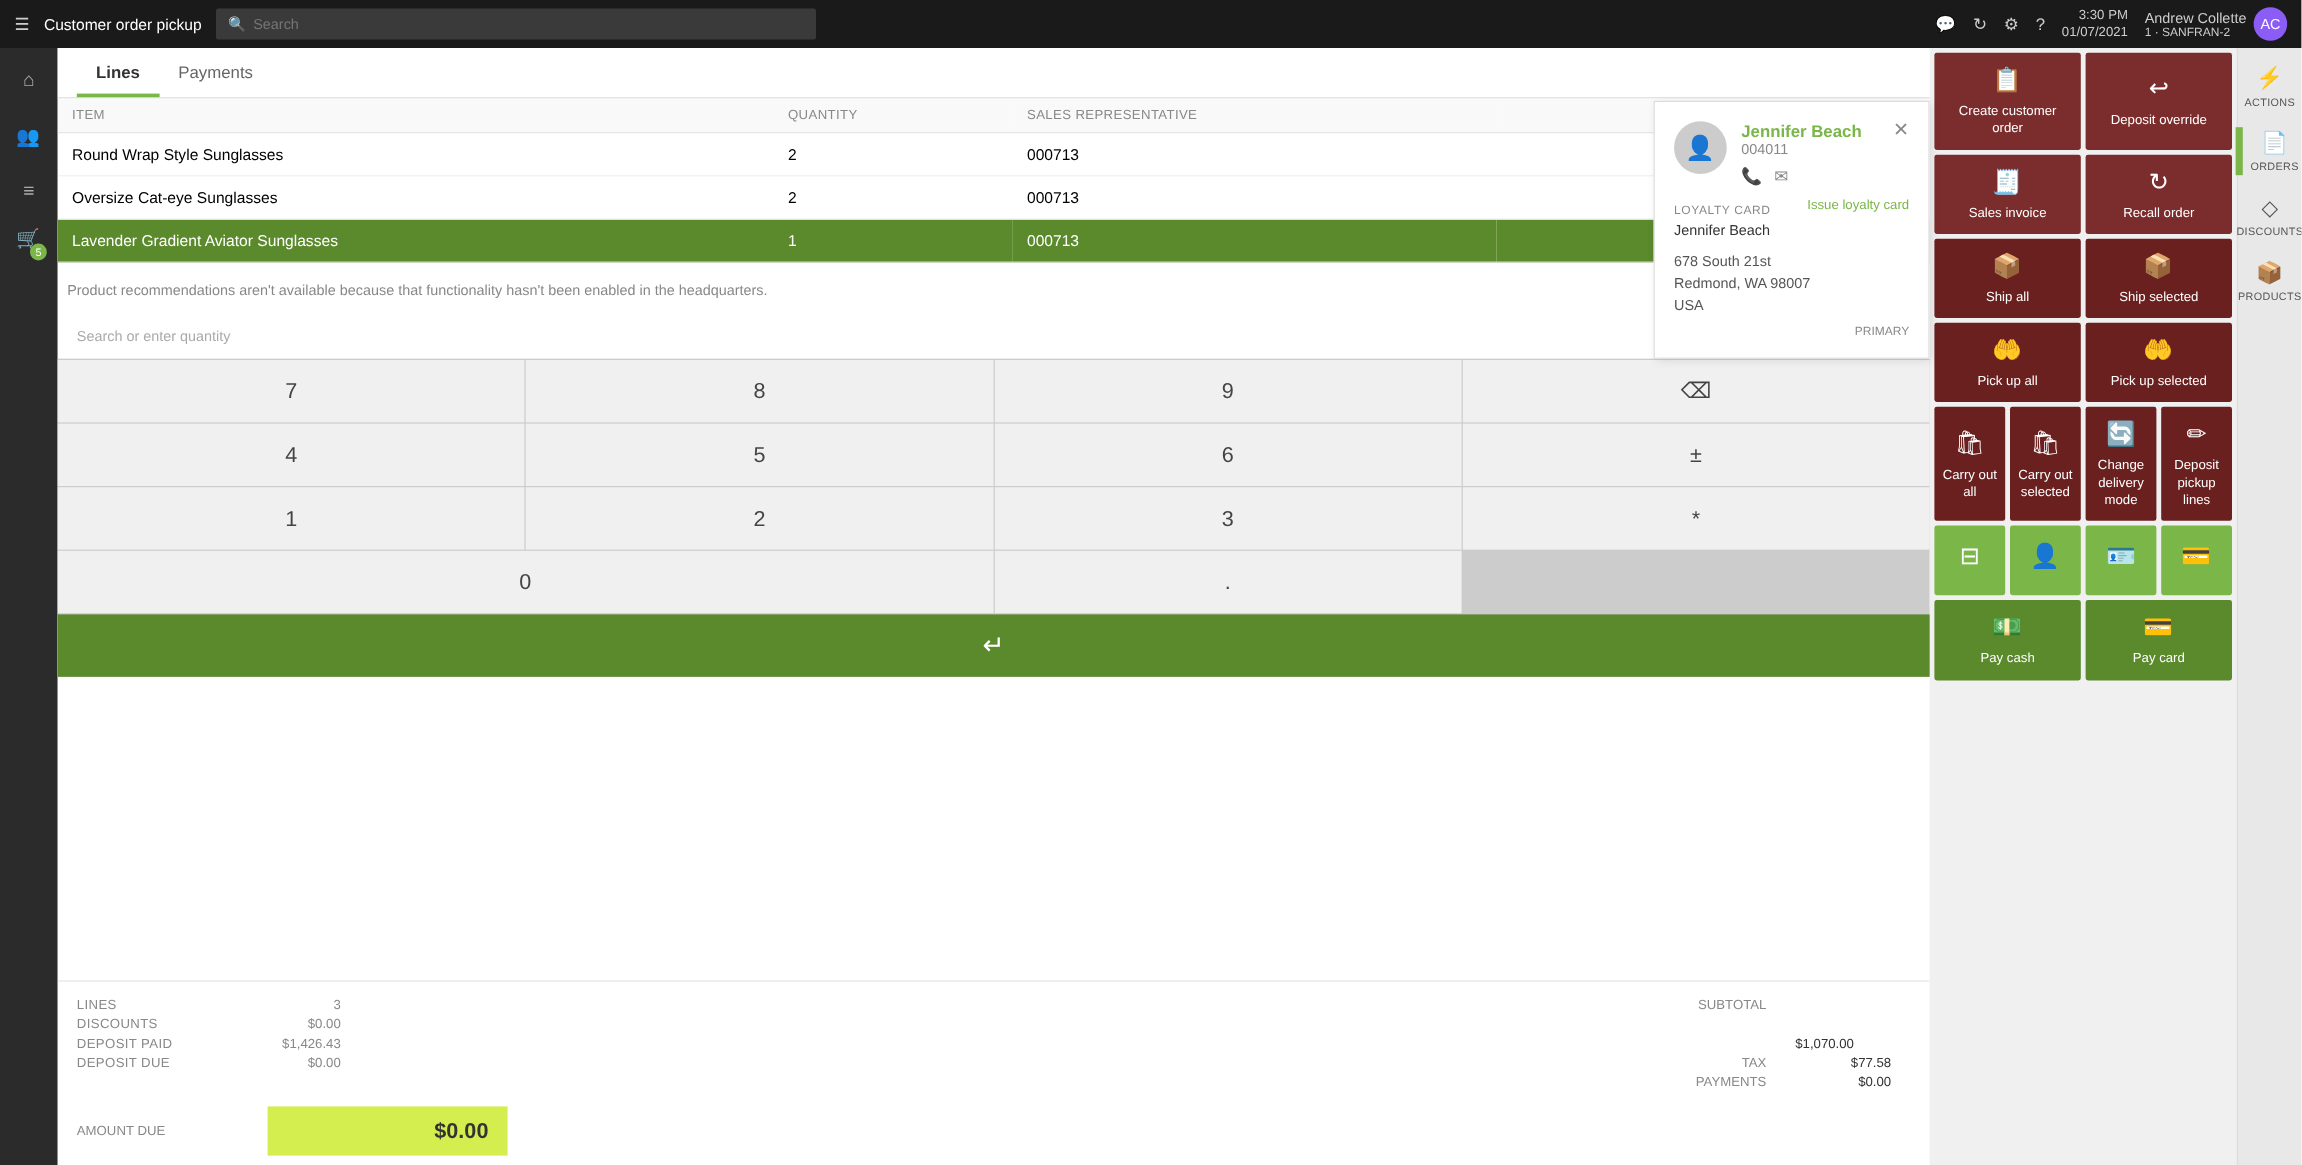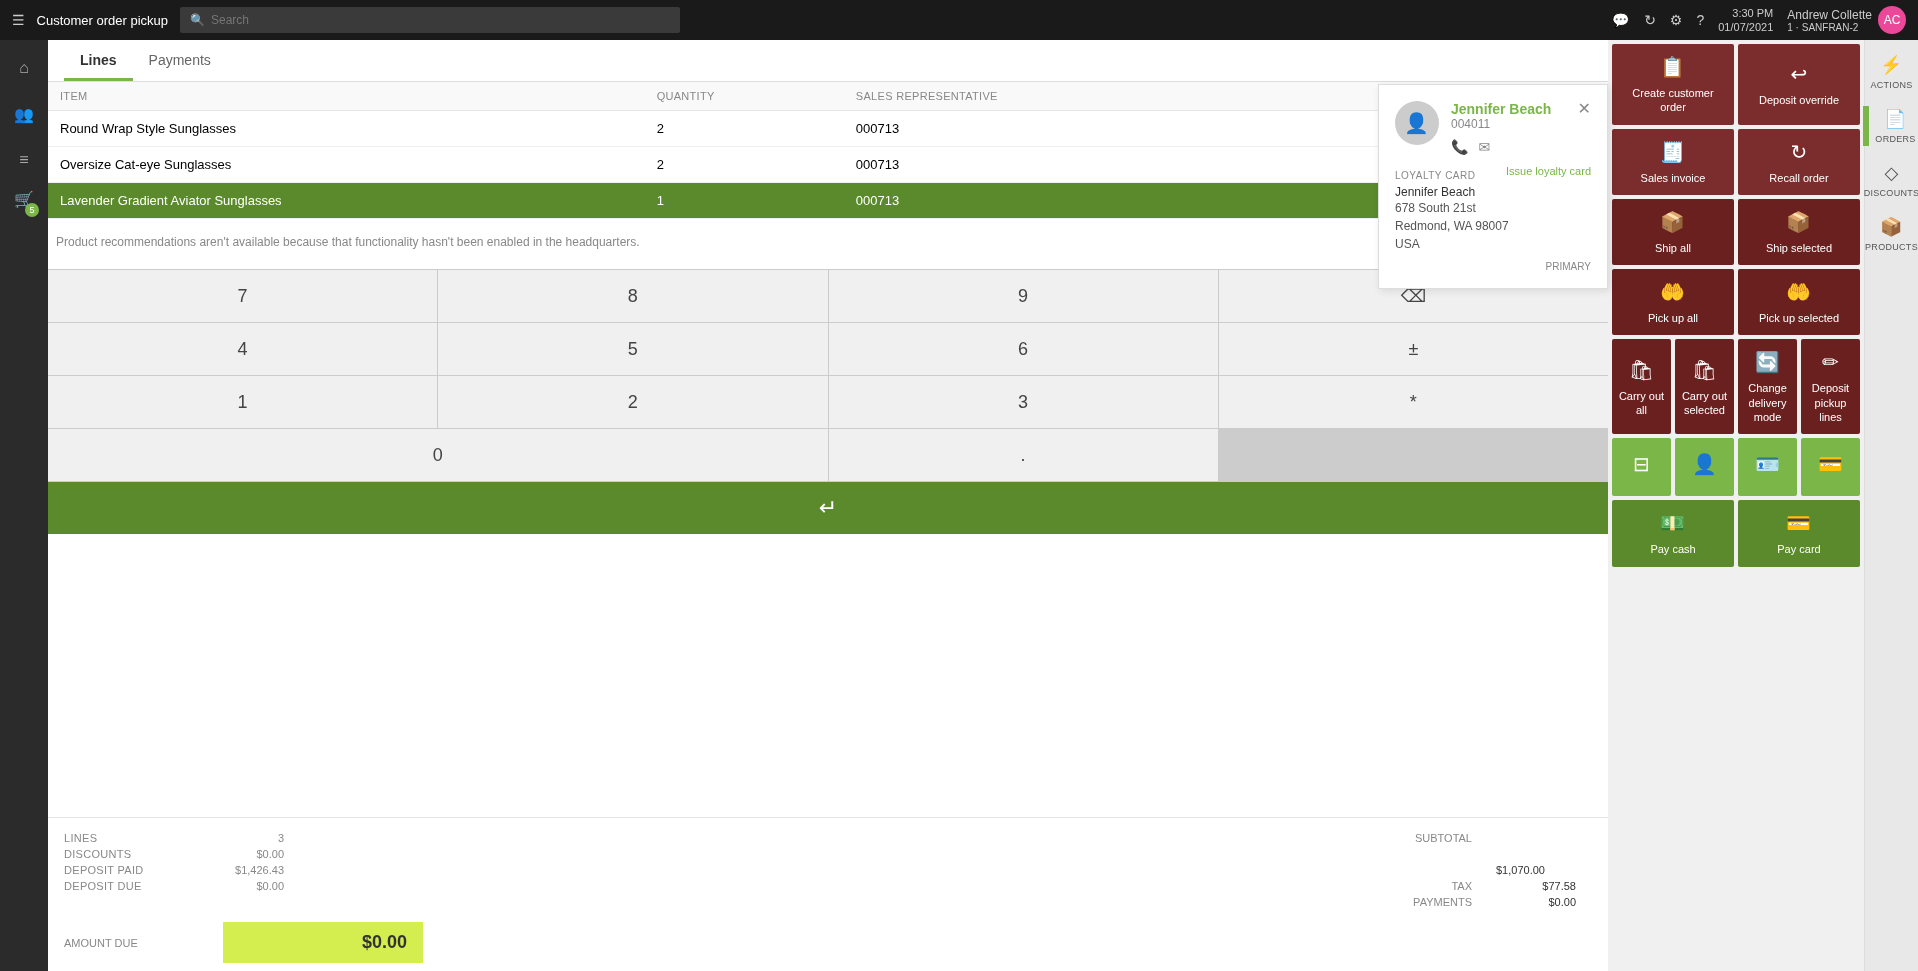--- a/index.html
+++ b/index.html
@@ -44,21 +44,21 @@
       align-items: center;
       gap: 14px;
       font-size: 11px;
       color: #ccc;
     }
     .topbar-icon { font-size: 14px; cursor: pointer; color: #ccc; }
     .topbar-time { text-align: right; line-height: 1.3; }
     .topbar-user { display: flex; align-items: center; gap: 6px; }
     .topbar-avatar {
       width: 28px; height: 28px;
-      background: #ec4899;
+      background: #8b5cf6;
       border-radius: 50%;
       overflow: hidden;
       display: flex; align-items: center; justify-content: center;
       font-size: 12px; color: #fff;
     }
 
     
     .main-layout {
       display: flex;
       height: calc(971px - 40px);
@@ -250,21 +250,21 @@
     .customer-icons { display: flex; gap: 10px; margin-top: 8px; font-size: 14px; color: #888; }
     .customer-loyalty {
       margin-top: 12px;
       font-size: 10px;
       color: #888;
       text-transform: uppercase;
       letter-spacing: 0.5px;
     }
     .customer-loyalty-name { font-size: 12px; color: #333; margin-top: 2px; }
     .loyalty-link { color: #7ab648; font-size: 11px; float: right; text-decoration: none; }
-    .customer-address { font-size: 12px; color: #555; line-height: 1.5; }
+    .customer-address { font-size: 12px; color: #555; margin-top: 10px; line-height: 1.5; }
     .customer-primary { font-size: 10px; color: #888; text-align: right; text-transform: uppercase; margin-top: 8px; }
     .close-btn {
       background: none; border: none;
       cursor: pointer;
       font-size: 16px;
       color: #888;
       line-height: 1;
     }
     .numpad-grid {
       display: grid;
@@ -446,20 +446,23 @@
     <td>1</td>
     <td>000713</td>
     <td class="right">$130.00</td>
   </tr>
             </tbody>
         </table>
       </div>
 
       <div class="recommendation-msg">Product recommendations aren't available because that functionality hasn't been enabled in the headquarters.</div>
 
+      <div style="padding: 6px 16px;">
+        <span style="font-size:12px;color:#aaa;">Search or enter quantity</span>
+      </div>
 
       <div style="padding: 0 0; margin-top: 4px;">
         <div class="numpad-grid" id="numpad-grid">
         <div class="numpad-key">7</div>
             <div class="numpad-key">8</div>
             <div class="numpad-key">9</div>
             <div class="numpad-key">⌫</div>
             <div class="numpad-key">4</div>
             <div class="numpad-key">5</div>
             <div class="numpad-key">6</div>

